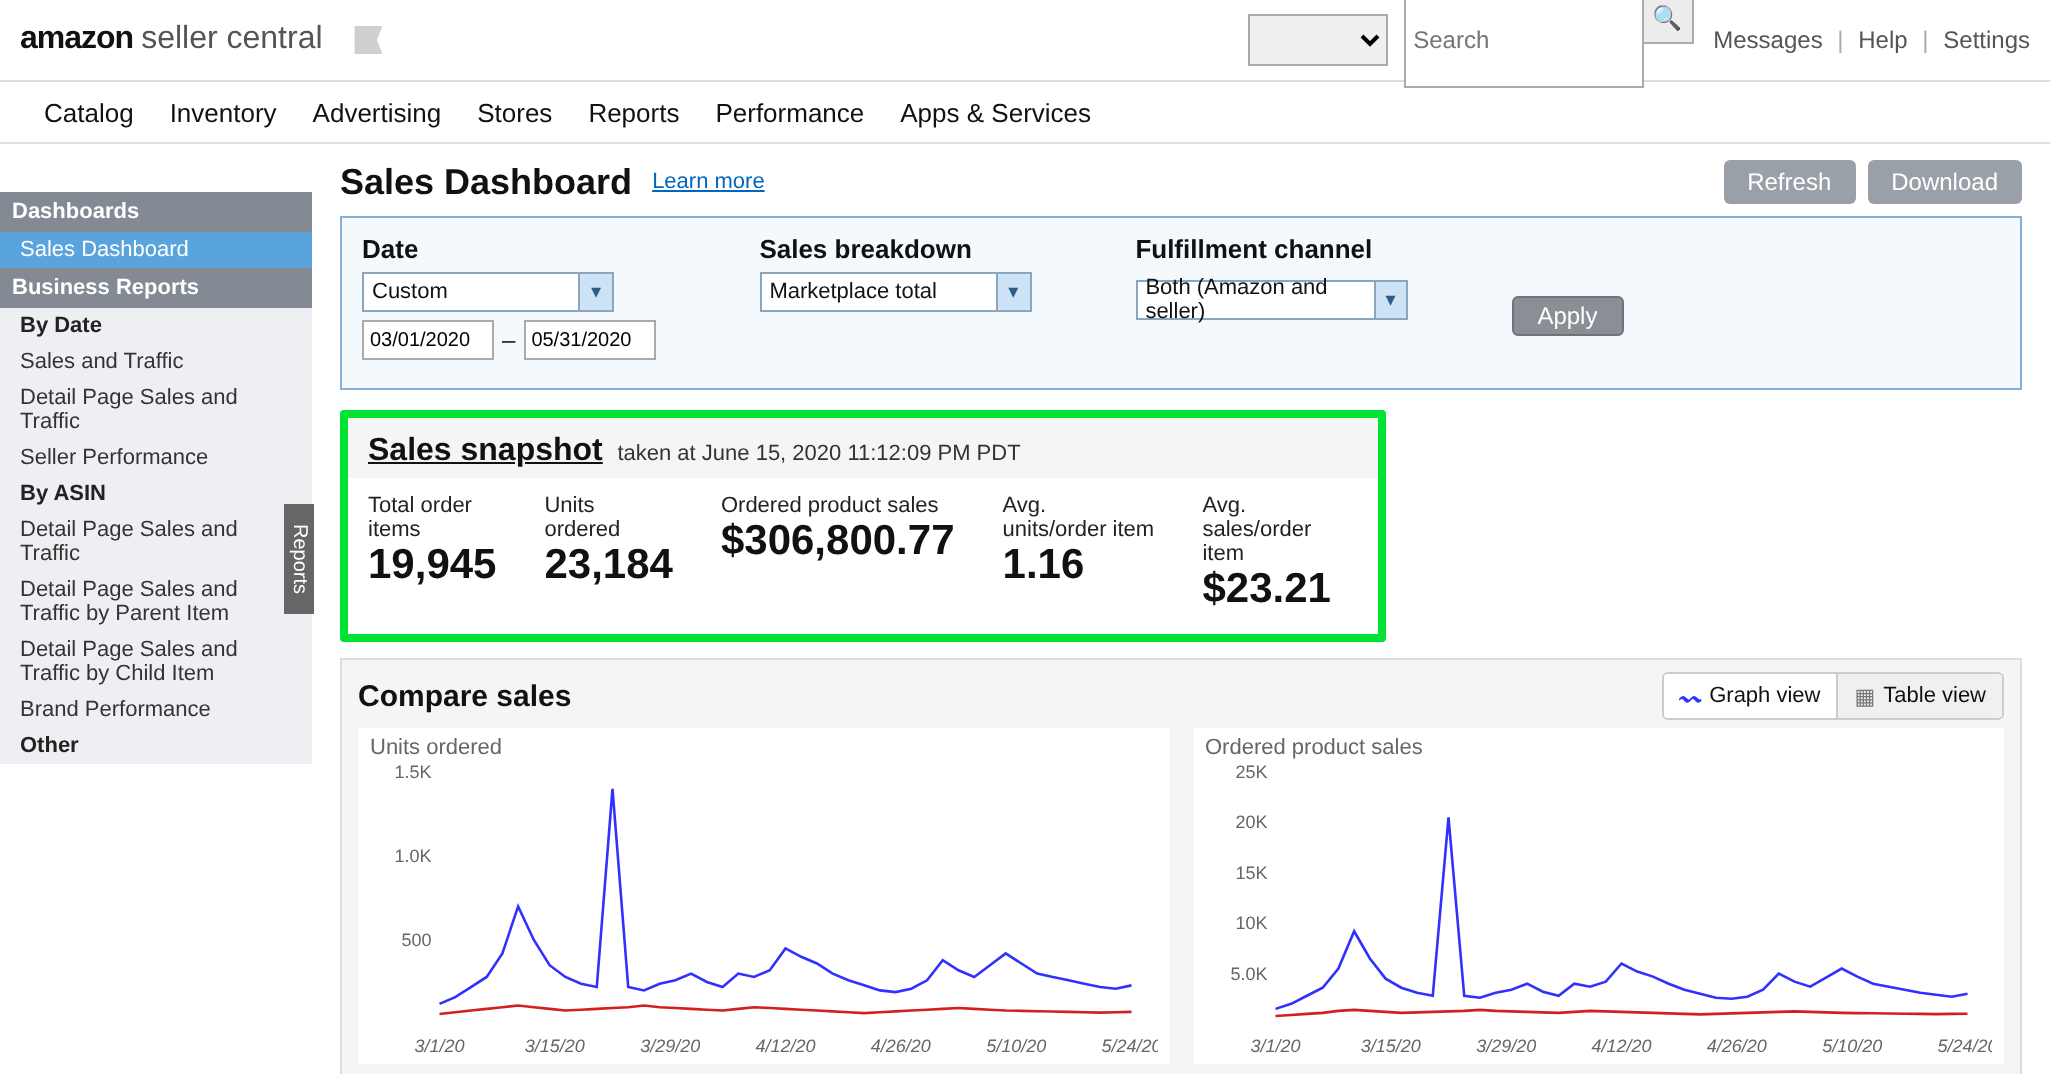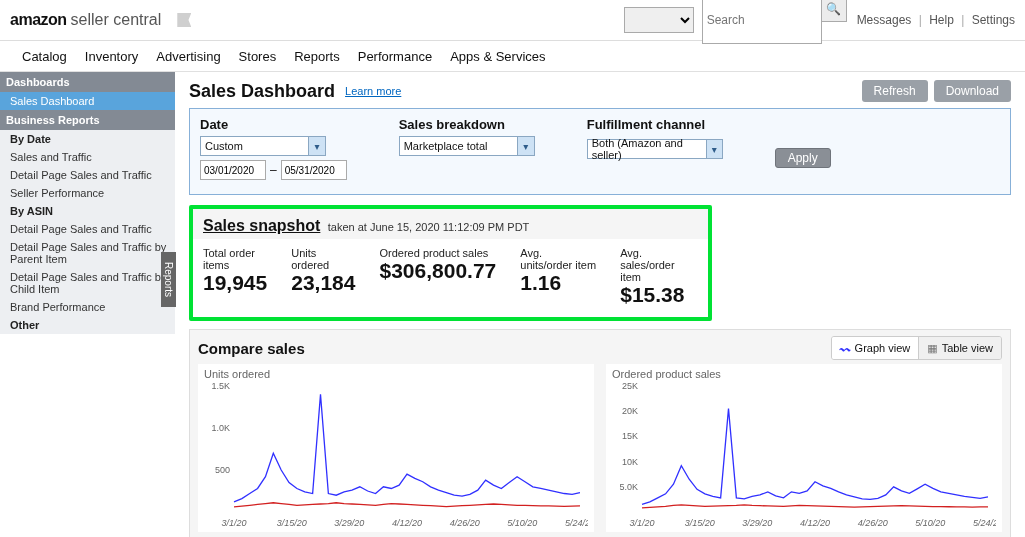--- a/index.html
+++ b/index.html
@@ -61,23 +61,24 @@
     display: flex;
     align-items: center;
     gap: 18px;
     border-bottom: 1px solid #e0e0e0;
     font-size: 13px;
   }
   .menubar a { color: #111; text-decoration: none; cursor: pointer; }
 
   .mainwrap { display: flex; align-items: flex-start; }
   .sidebar {
-    width: 175px;
+    width: 156px;
     background: #edeff2;
     font-size: 11px;
+    margin-top: 24px;
   }
   .sidebar .section {
     background: #838a94;
     color: #fff;
     font-weight: bold;
     padding: 4px 6px;
   }
   .sidebar .item, .sidebar .subitem, .sidebar .subsub {
     padding: 3px 6px 3px 10px;
     color: #333;
@@ -370,21 +371,21 @@
         <div class="snap-col">
           <div class="lbl">Ordered product sales</div>
           <div class="val">$306,800.77</div>
         </div>
         <div class="snap-col">
           <div class="lbl">Avg. units/order item</div>
           <div class="val">1.16</div>
         </div>
         <div class="snap-col">
           <div class="lbl">Avg. sales/order item</div>
-          <div class="val">$15.38</div>
+          <div class="val">$23.21</div>
         </div>
       </div>
     </div>
 
     <div class="compare-panel">
       <div class="cp-top">
         <div class="cp-title">Compare sales</div>
         <div class="viewtoggle">
           <div class="gv">
             <span style="color:#3030ff">〰</span>

